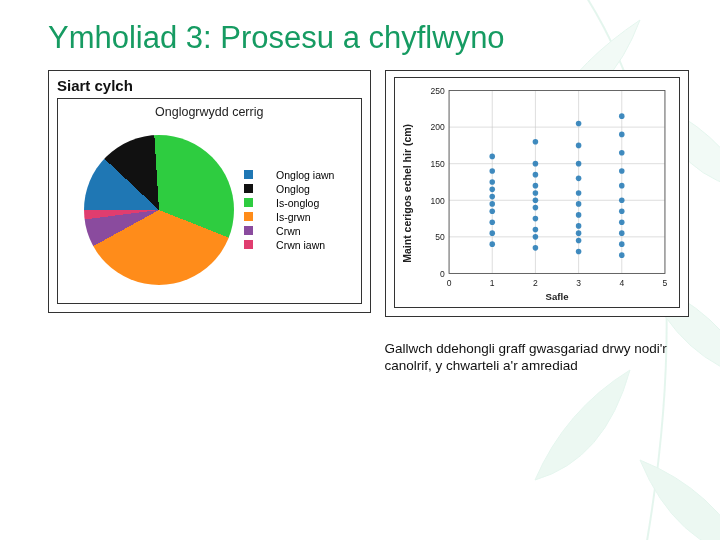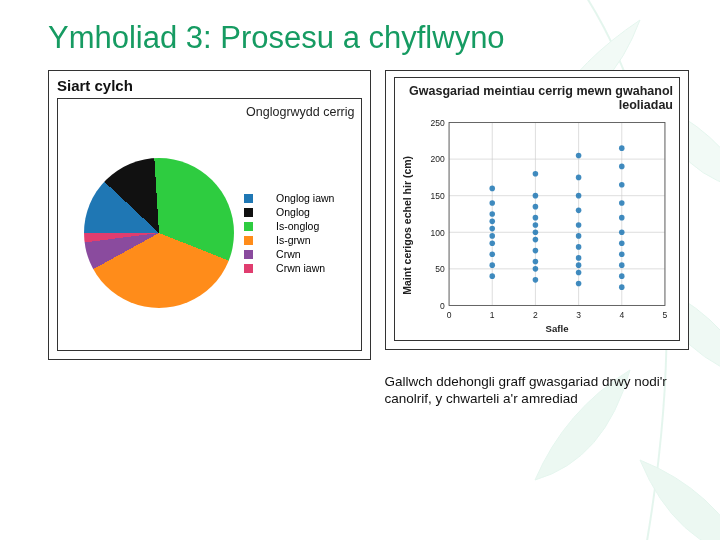--- a/index.html
+++ b/index.html
@@ -60,21 +60,21 @@
   }
   .chart-frame {
     border: 1px solid #333;
     background: #fff;
     padding: 6px;
     flex: 1;
     display: flex;
     flex-direction: column;
   }
   .chart-title {
-    text-align: right;
+    text-align: center;
     font-size: 12.5px;
     color: #222;
     margin-bottom: 4px;
     line-height: 1.15;
   }
   .pie-body {
     display: flex;
     align-items: center;
     justify-content: center;
     gap: 10px;
@@ -127,21 +127,21 @@
     <path d="M110 410 Q45 450 15 520 Q85 500 110 410" fill="#def3e9"></path>
     <path d="M120 500 Q195 530 230 600 Q155 585 120 500" fill="#def3e9"></path>
   </g>
 </svg>
 
 <div class="content">
   <h1 class="slide-title">Ymholiad 3: Prosesu a chyflwyno</h1>
 
   <div class="row">
 
-    <div class="card" style="height:290px">
+    <div class="card" style="height:243px">
       <div class="card-title">Siart cylch</div>
       <div class="chart-frame">
         <div class="chart-title">Onglogrwydd cerrig</div>
         <div class="pie-body">
           <div class="pie" id="pie" style="background: conic-gradient(from -90deg, rgb(31, 119, 180) 0deg, rgb(31, 119, 180) 43.2deg, rgb(17, 17, 17) 43.2deg, rgb(17, 17, 17) 86.4deg, rgb(46, 204, 64) 86.4deg, rgb(46, 204, 64) 201.6deg, rgb(255, 140, 26) 201.6deg, rgb(255, 140, 26) 331.2deg, rgb(138, 75, 158) 331.2deg, rgb(138, 75, 158) 352.8deg, rgb(224, 61, 111) 352.8deg, rgb(224, 61, 111) 360deg);"></div>
           <div class="legend" id="pie-legend">
               <div class="legend-item">
                 <span class="swatch" style="background: rgb(31, 119, 180);"></span>
                 <span>Onglog iawn</span>
               </div>
@@ -166,21 +166,20 @@
                 <span>Crwn iawn</span>
               </div>
             </div>
         </div>
       </div>
     </div>
 
     <div class="col" style="flex:1">
       <div class="card" style="height:290px">
         <div class="chart-frame">
-          <div class="chart-title" style="font-weight:700">Gwasgariad meintiau cerrig mewn gwahanol leoliadau</div>
           <div class="scatter-body">
             <div class="ylabel">Maint cerigos echel hir (cm)</div>
             <div class="scatter-plot">
               <svg id="scatter-svg" viewBox="0 0 240 200" preserveAspectRatio="none">
                   <line x1="30" y1="174" x2="232" y2="174" stroke="#ccc" stroke-width="0.6"></line>
                   <text x="26" y="177" font-size="8" text-anchor="end" fill="#222">0</text>
                   <line x1="30" y1="140.4" x2="232" y2="140.4" stroke="#ccc" stroke-width="0.6"></line>
                   <text x="26" y="143.4" font-size="8" text-anchor="end" fill="#222">50</text>
                   <line x1="30" y1="106.8" x2="232" y2="106.8" stroke="#ccc" stroke-width="0.6"></line>
                   <text x="26" y="109.8" font-size="8" text-anchor="end" fill="#222">100</text>

